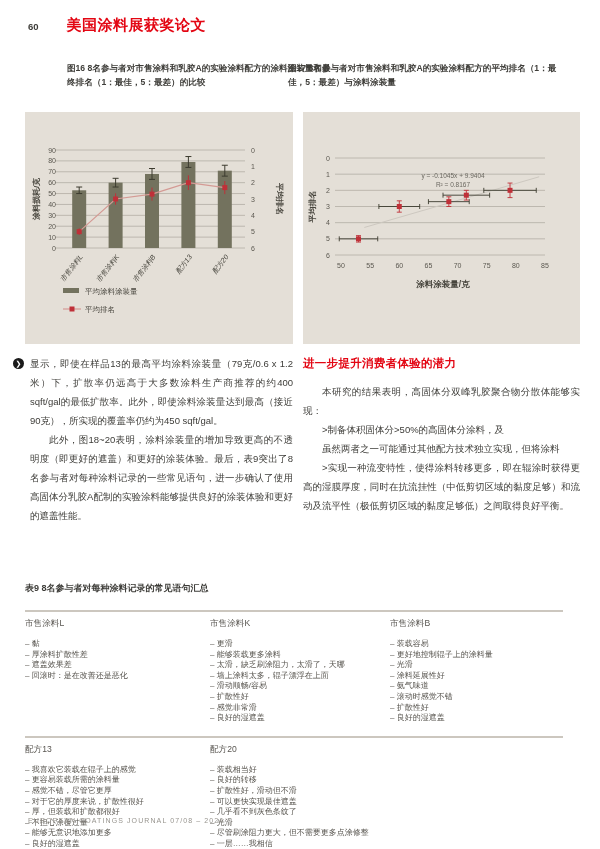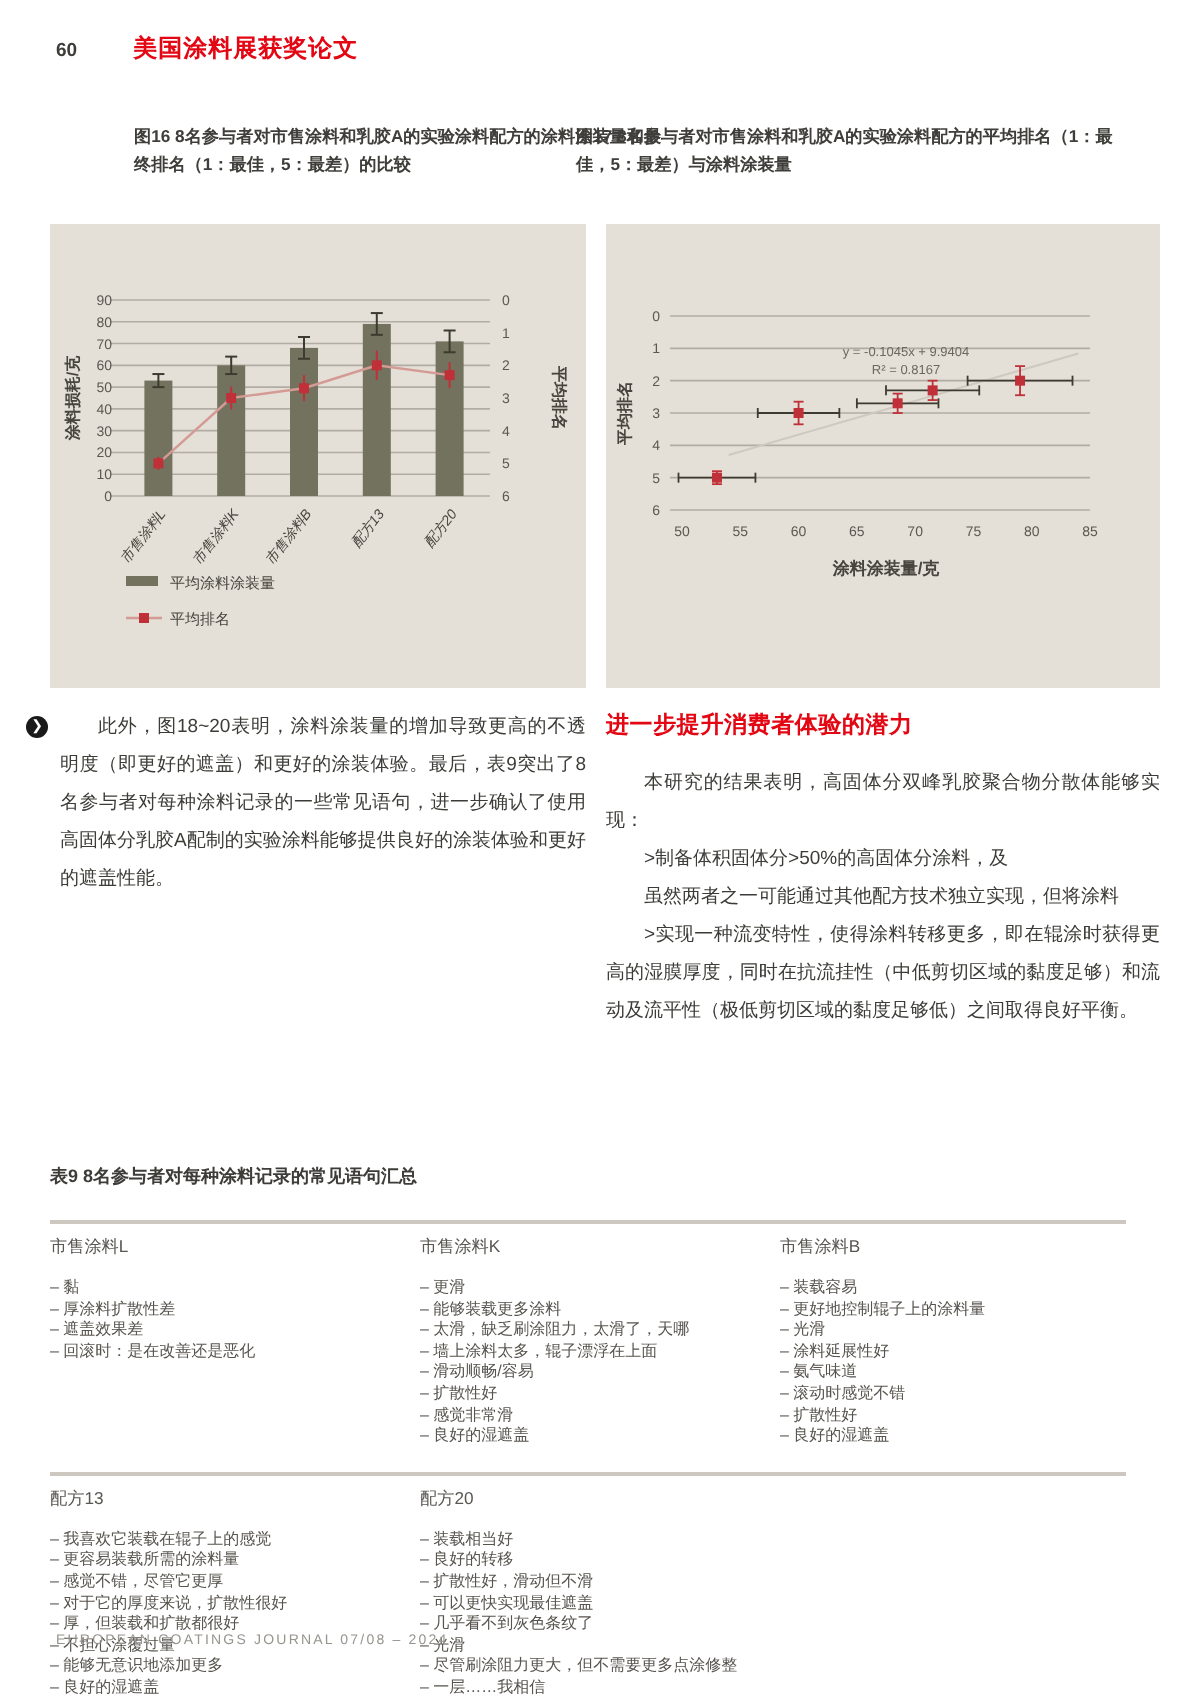--- a/index.html
+++ b/index.html
@@ -3,21 +3,21 @@
 <meta charset="utf-8">
 <style>
   * { margin:0; padding:0; box-sizing:border-box; }
   html,body { background:#ffffff; }
   body { font-family:"Liberation Sans","DejaVu Sans",sans-serif; color:#3d3c38; }
   .page { position:relative; width:600px; height:849px; background:#fff; overflow:hidden; }
 
   
   .header { position:absolute; top:16px; left:28px; display:flex; align-items:baseline; gap:28px; }
   .page-num { font-size:9.5px; font-weight:bold; color:#3d3c38; }
-  .section-title { font-size:12px; font-weight:bold; color:#e30613; letter-spacing:0.5px; }
+  .section-title { font-size:15px; font-weight:bold; color:#e30613; letter-spacing:0.5px; }
 
   
   .caption { position:absolute; top:62px; font-size:8.6px; font-weight:bold; color:#3f3e3a; line-height:1.6; }
   .caption.left { left:25px; width:268px;margin-left:42px; }
   .caption.right { left:288px; width:276px; }
 
   
   .panel { position:absolute; top:112px; height:232px; background:#e4dfd7; }
   .panel.left { left:25px; width:268px; }
   .panel.right { left:303px; width:277px; }
@@ -192,21 +192,21 @@
         <rect x="204.52857142857144" y="75.83333333333333" width="5" height="5" fill="#bf3038"></rect>
         <text x="150" y="66" text-anchor="middle" font-size="6.5" fill="#6b6860">y = -0.1045x + 9.9404</text>
         <text x="150" y="75" text-anchor="middle" font-size="6.5" fill="#6b6860">R² = 0.8167</text>
         <text x="140" y="175" text-anchor="middle" font-size="8.5" font-weight="bold" fill="#47453d">涂料涂装量/克</text>
         <text x="12" y="94.5" text-anchor="middle" font-size="8" font-weight="bold" fill="#47453d" transform="rotate(-90 12 94.5)">平均排名</text>
       </svg>
   </div>
 
   <div class="body-col left">
     <p style="position:relative;">
-      <span class="cont-icon">❯</span>
+      <span class="cont-icon">❯</span><span>显示，即使在样品13的最高平均涂料涂装量（79克/0.6 x 1.2米）下，扩散率仍远高于大多数涂料生产商推荐的约400 sqft/gal的最低扩散率。此外，即使涂料涂装量达到最高（接近90克），所实现的覆盖率仍约为450 sqft/gal。</span>
     </p>
     <p class="indent">此外，图18~20表明，涂料涂装量的增加导致更高的不透明度（即更好的遮盖）和更好的涂装体验。最后，表9突出了8名参与者对每种涂料记录的一些常见语句，进一步确认了使用高固体分乳胶A配制的实验涂料能够提供良好的涂装体验和更好的遮盖性能。</p>
   </div>
 
   <div class="body-col right">
     <div class="sub-heading">进一步提升消费者体验的潜力</div>
     <p class="indent">本研究的结果表明，高固体分双峰乳胶聚合物分散体能够实现：</p>
     <p class="indent">&gt;制备体积固体分&gt;50%的高固体分涂料，及</p>
     <p class="indent">虽然两者之一可能通过其他配方技术独立实现，但将涂料</p>
     <p class="indent">&gt;实现一种流变特性，使得涂料转移更多，即在辊涂时获得更高的湿膜厚度，同时在抗流挂性（中低剪切区域的黏度足够）和流动及流平性（极低剪切区域的黏度足够低）之间取得良好平衡。</p>

